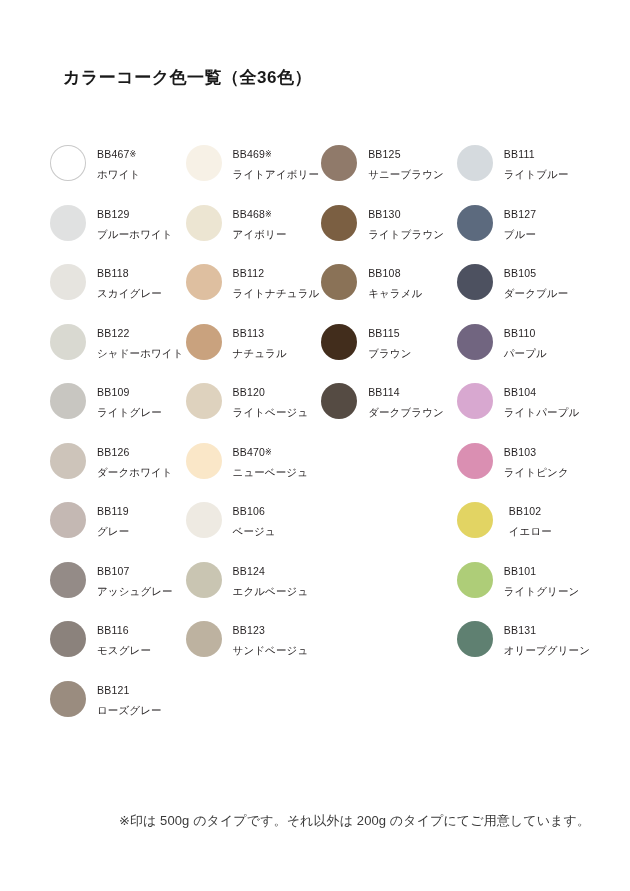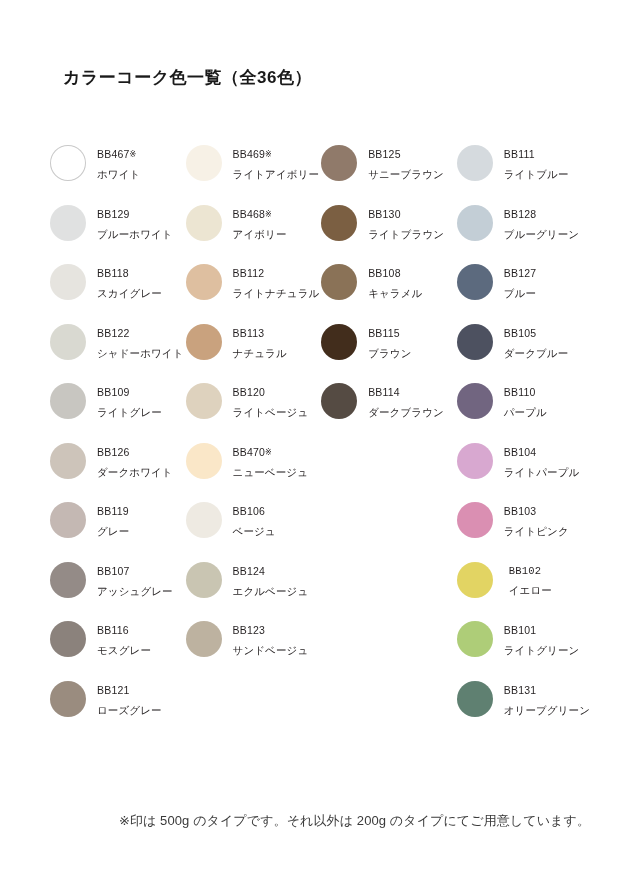--- a/index.html
+++ b/index.html
@@ -87,21 +87,20 @@
   }
   .swatch-name {
     font-size: 10.5px;
     line-height: 11px;
     color: #231f20;
     letter-spacing: 0.1px;
     white-space: nowrap;
   }
   .swatch-item.indented .swatch-text {
     padding-left: 16px;
-    font-family: Liberation Mono, monospace;
   }
   .footnote {
     position: absolute;
     left: 50px;
     top: 812px;
     width: 540px;
     text-align: right;
     font-size: 13px;
     color: #3a3a3a;
     letter-spacing: 0.1px;
@@ -316,27 +315,20 @@
       </div>
       <div class="swatch-col">
         <div class="swatch-item">
           <div class="swatch-dot" style="background: rgb(213, 218, 222);"></div>
           <div class="swatch-text">
             <div class="swatch-code">BB111</div>
             <div class="swatch-name">ライトブルー</div>
           </div>
         </div>
         <div class="swatch-item">
-          <div class="swatch-dot" style="background: rgb(195, 206, 214);"></div>
-          <div class="swatch-text">
-            <div class="swatch-code">BB128</div>
-            <div class="swatch-name">ブルーグリーン</div>
-          </div>
-        </div>
-        <div class="swatch-item">
           <div class="swatch-dot" style="background: rgb(92, 106, 126);"></div>
           <div class="swatch-text">
             <div class="swatch-code">BB127</div>
             <div class="swatch-name">ブルー</div>
           </div>
         </div>
         <div class="swatch-item">
           <div class="swatch-dot" style="background: rgb(77, 81, 96);"></div>
           <div class="swatch-text">
             <div class="swatch-code">BB105</div>

